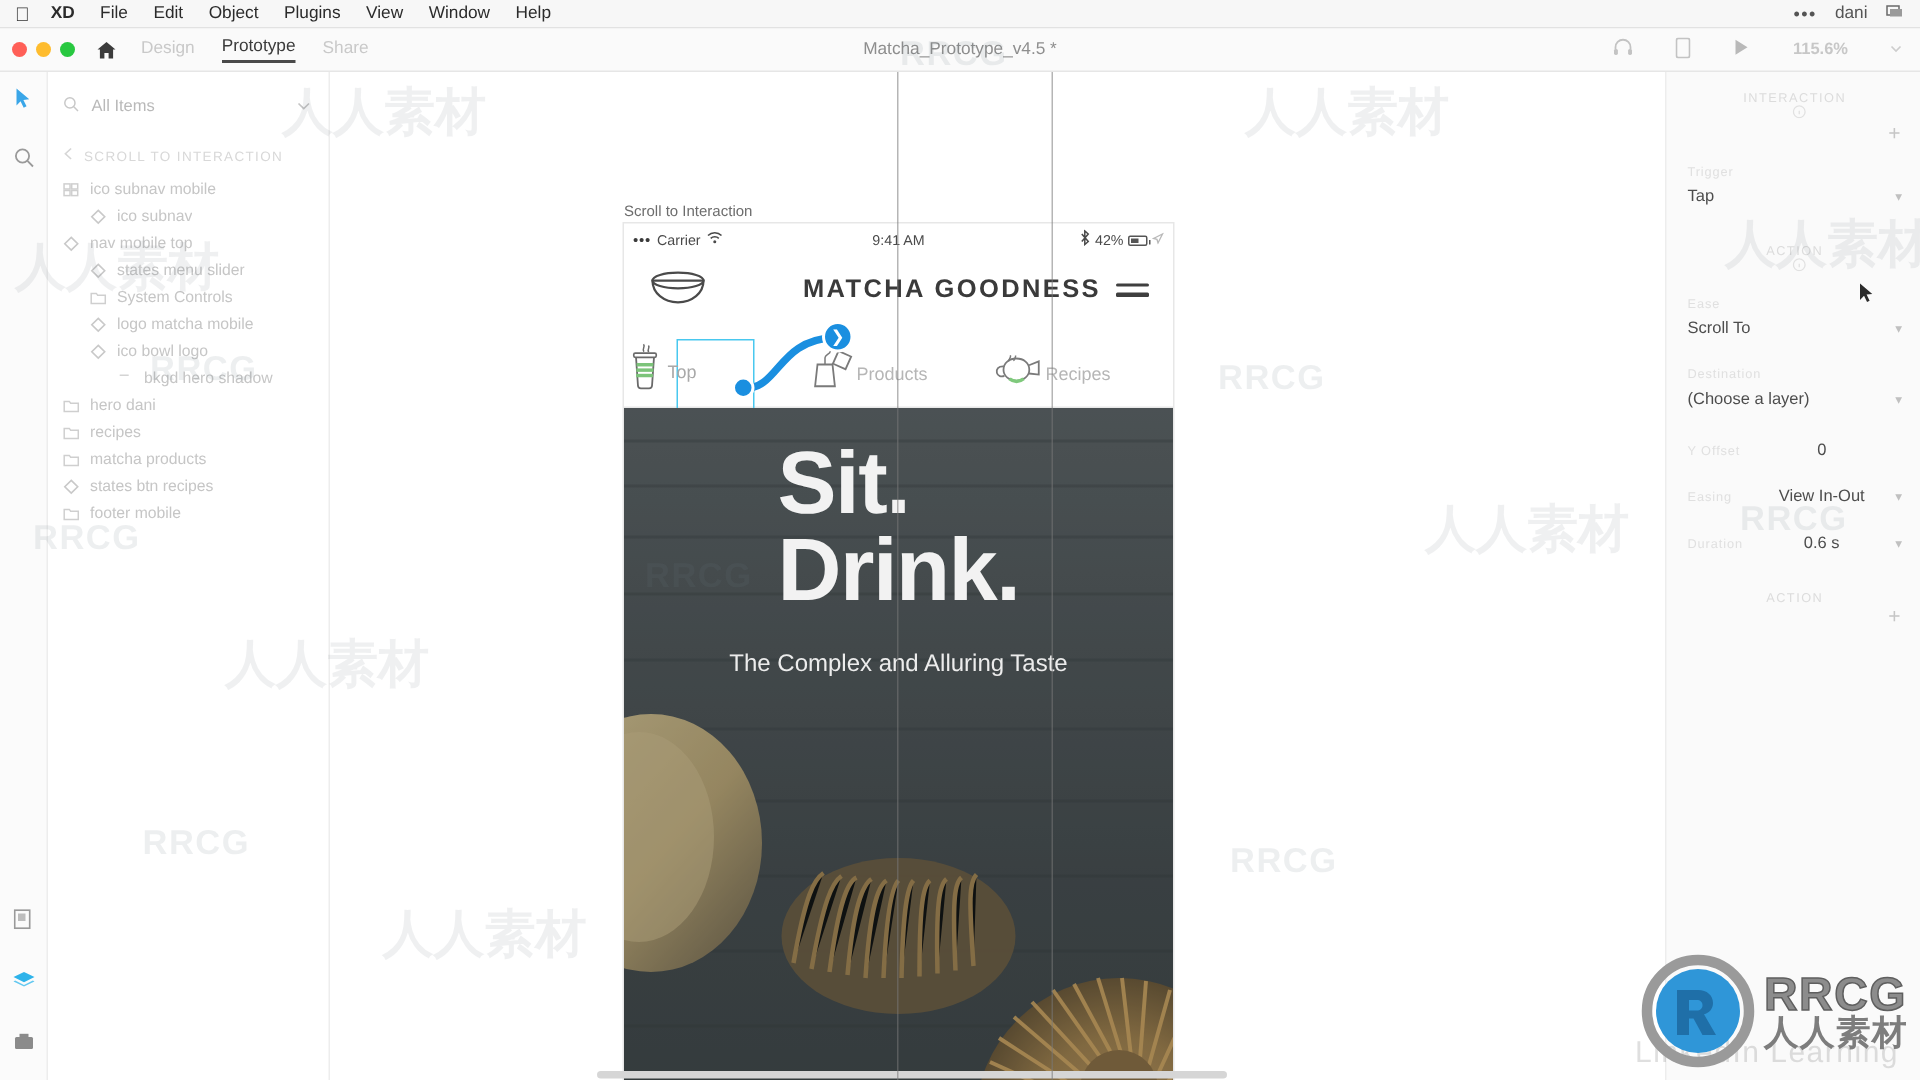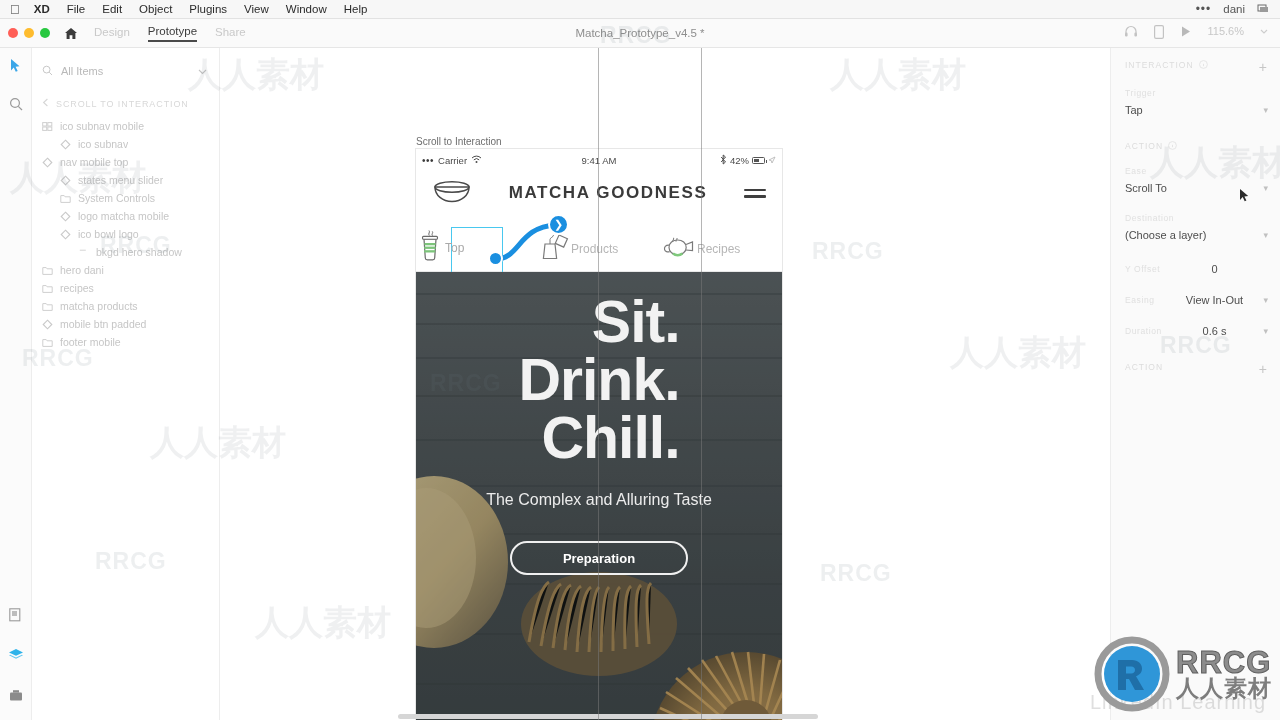--- a/index.html
+++ b/index.html
@@ -37,22 +37,22 @@
   .t-red { background: #ff5f57; } .t-yel { background: #febc2e; } .t-grn { background: #28c840; }
   .home-ico { width:18px; margin-right: 14px; display:flex; align-items:center; justify-content:center; }
   .modes { display: flex; align-items: center; gap: 18px; font-size: 11.5px; }
   .mode { color: #c9c9c9; padding-bottom: 3px; }
   .mode.active { color: #3b3b3b; border-bottom: 2px solid #4a4a4a; }
   .doctitle {
     position: absolute; left: 0; right: 0; text-align: center;
     font-size: 11.5px; color: #8e8e8e; pointer-events: none;
   }
   .xdbar .rightgrp {
-    margin-left: auto; display: flex; align-items: flex-start; gap: 16px;
-    color: #c3c3c3; font-size: 11px; padding-right: 4px;
+    margin-left: auto; display: flex; align-items: center; gap: 28px;
+    color: #c3c3c3; font-size: 11px; padding-right: 4px; font-weight: bold;
   }
   .zoomval { color: #c7c7c7; font-size: 11px; }
 
   
   .toolrail {
     position: absolute; top: 48px; left: 0; width: 32px; height: 672px;
     background: #fbfbfb; border-right: 1px solid #ededed;
     display: flex; flex-direction: column; align-items: center; padding-top: 10px; gap: 20px;
   }
   .toolrail .bottomtools {
@@ -111,21 +111,21 @@
   .batt { width: 13px; height: 7px; border: 1px solid #555; border-radius: 1.5px; position: relative; }
   .batt::after { content:""; position:absolute; right:-3px; top:2px; width:1.5px; height:3px; background:#555; }
   .batt i { position:absolute; left:1px; top:1px; bottom:1px; width:42%; background:#555; display:block;}
 
   
   .navhead {
     height: 44px; display: flex; align-items: center; padding: 0 16px; gap: 10px;
     background: #fff;
   }
   .brand {
-    flex: 1; text-align: center; font-size: 17px; letter-spacing: 1.6px;
+    flex: 1; text-align: right; font-size: 17px; letter-spacing: 1.6px;
     color: #3a3a3a; font-weight: 600;
   }
   .hamburger { display:flex; flex-direction:column; gap:4px; width:22px; }
   .hamburger span { height:2.5px; background:#3f3f3f; border-radius:1px; display:block; }
 
   
   .subnav {
     height: 57px; display: flex; align-items: flex-end; position: relative;
     background: #fff; border-bottom: 1px solid #e8e8e8;
   }
@@ -155,42 +155,42 @@
     position: relative; height: 452px; overflow: hidden;
     background: linear-gradient(180deg,#51565a 0%,#4a5053 28%,#3f4547 55%,#3a4042 100%);
   }
   .hero-bg { position: absolute; inset: 0; }
   .hero-inner {
     position: relative; z-index: 4; display: flex; flex-direction: column;
     align-items: center; padding-top: 22px; height: 100%;
   }
   .hero-h1 {
     font-size: 59px; line-height: 0.98; color: #f2f2f2; font-weight: bold;
-    letter-spacing: -1px; text-align: right;
+    letter-spacing: -1px; text-align: left;
   }
   .hero-sub {
     margin-top: 22px; font-size: 16px; color: #ececec; text-align: center; line-height: 1.35;
     font-weight: 400;
   }
   .hero-btn {
     margin-top: 30px; width: 178px; height: 34px; border-radius: 18px;
     border: 2px solid #f0f0f0; color: #fff; display: flex; align-items: center;
     justify-content: center; font-size: 13px; font-weight: bold;
   }
   
   .guide { position: absolute; top: 0; bottom: 0; width: 1px; background: rgba(120,120,120,.55); z-index: 6; }
 
   
   .props {
     position: absolute; top: 48px; left: 1110px; width: 170px; height: 672px;
     background: #fafafa; border-left: 1px solid #ededed; padding: 12px 12px 0 14px;
   }
   .sec-head {
-    display: flex; font-size: 8.5px; letter-spacing: 1px;
-    color: #dcdcdc; text-transform: uppercase; margin-bottom: 14px;
+    display: flex; align-items: center; font-size: 8.5px; letter-spacing: 1px;
+    color: #dcdcdc; text-transform: uppercase; margin-bottom: 14px; flex-direction: column;
   }
   .sec-head .info { margin-left: 5px; opacity: .8; }
   .sec-head .plus { margin-left: auto; color: #c6c6c6; font-size: 14px; line-height: 1; }
   .fld-label { font-size: 8.5px; color: #e0e0e0; letter-spacing: .6px; margin-bottom: 3px; }
   .fld-val {
     display: flex; align-items: center; font-size: 11px; color: #4d4d4d;
     height: 18px; margin-bottom: 16px;
   }
   .fld-val .chev { margin-left: auto; color: #c0c0c0; font-size: 9px; }
   .row-inline {
@@ -450,21 +450,21 @@
             </svg>
           </span>
         <span class="lname">matcha products</span>
       </div>
       <div class="layer-row lvl-0">
         <span class="ico-s">
             <svg width="11" height="11" viewBox="0 0 11 11">
               <path d="M5.5 1.2l4.3 4.3-4.3 4.3L1.2 5.5z" fill="none" stroke="#c9c9c9" stroke-width="1.1"></path>
             </svg>
           </span>
-        <span class="lname">mobile btn padded</span>
+        <span class="lname">states btn recipes</span>
       </div>
       <div class="layer-row lvl-0">
         <span class="ico-s">
             <svg width="11" height="11" viewBox="0 0 11 11">
               <path d="M0.8 2.6h3.4l.9 1.2h5.1v5.6H.8z" fill="none" stroke="#cfcfcf" stroke-width="1"></path>
             </svg>
           </span>
         <span class="lname">footer mobile</span>
       </div>
     </div>
@@ -636,26 +636,24 @@
             </g>
             <circle cx="0" cy="-22" r="26" fill="#8a6a3c"></circle>
           </g>
           <rect width="366" height="452" fill="#2b3134" opacity="0.28"></rect>
         </svg>
 
         <div class="hero-inner">
           <div class="hero-h1">
             <div>Sit.</div>
             <div>Drink.</div>
-            <div>Chill.</div>
           </div>
           <div class="hero-sub">
             <div>The Complex and Alluring Taste</div>
           </div>
-          <div class="hero-btn">Preparation</div>
         </div>
       </div>
     </div>
 
     <div class="guide" style="left:378px;"></div>
     <div class="guide" style="left:481px;"></div>
 
   </div>
 
   <div class="hscroll">

